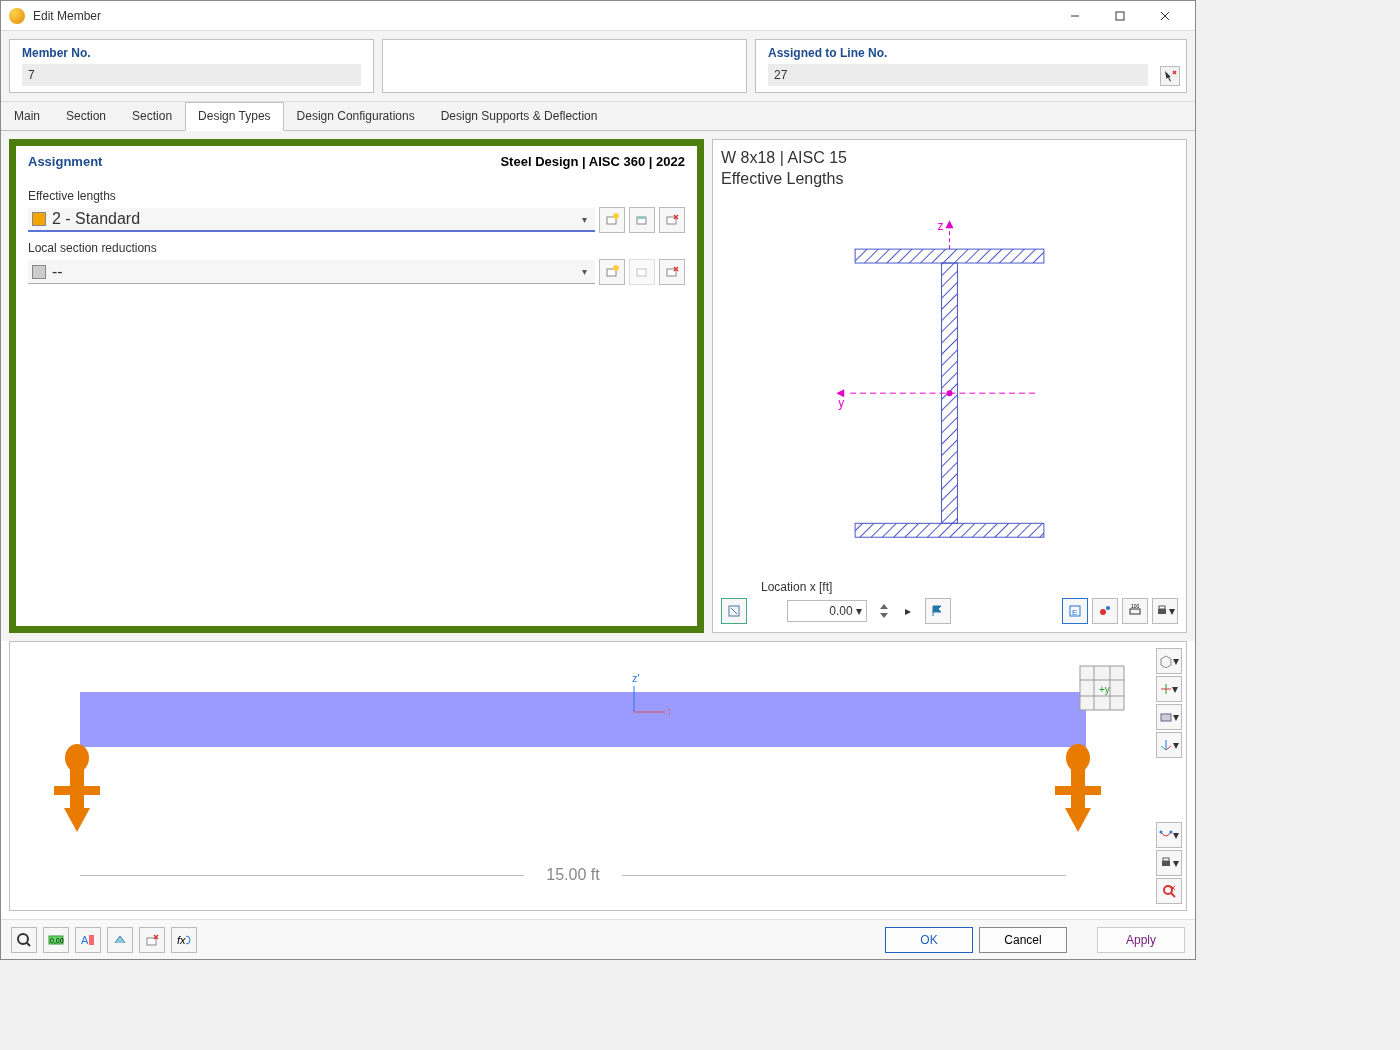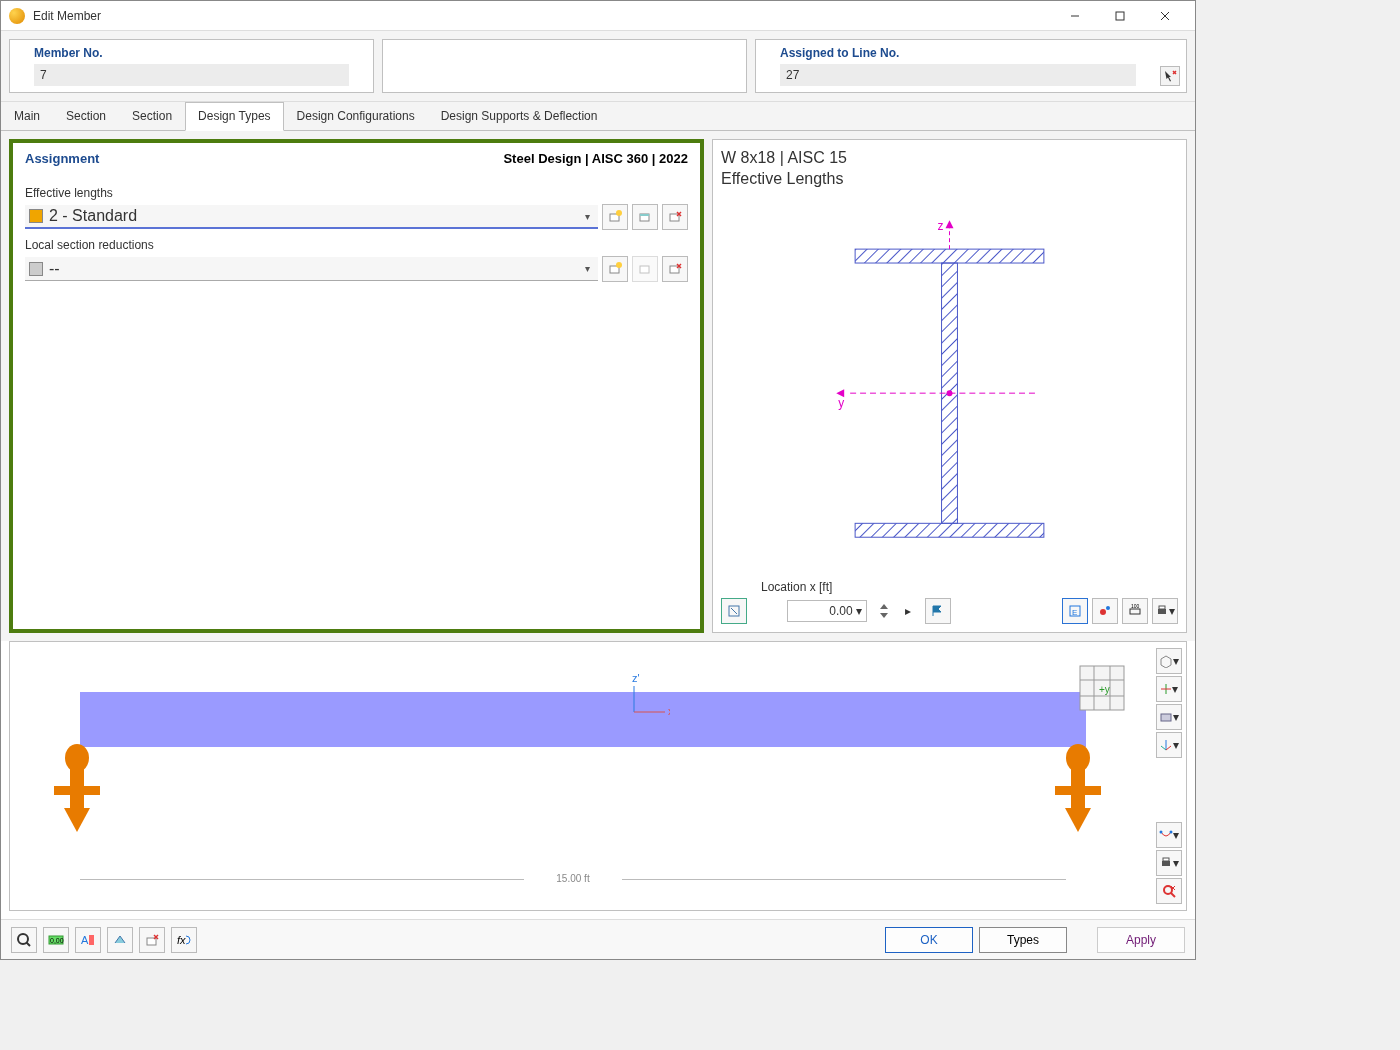--- a/index.html
+++ b/index.html
@@ -5,32 +5,32 @@
 * { box-sizing: border-box; margin: 0; padding: 0; font-family: "Segoe UI", Tahoma, sans-serif; }
 body { background: #f0f0f0; width: 1270px; height:960px; overflow:hidden; font-size: 12px; color:#333; }
 .window { width: 1196px; height: 960px; background:#fff; display:flex; flex-direction:column; border:1px solid #888; }
 .titlebar { height:30px; display:flex; align-items:center; padding:0 8px; border-bottom:1px solid #ddd; background:#fff; }
 .titlebar .app-icon { width:16px; height:16px; border-radius:50%; background:radial-gradient(circle at 30% 30%, #ffd34e, #e08a00); margin-right:8px; display:flex; align-items:center; justify-content:center; font-size:10px; color:#5c3; }
 .titlebar .title { font-size:12px; }
 .window-controls { margin-left:auto; display:flex; }
 .window-controls .ctrl { width:45px; height:30px; display:flex; align-items:center; justify-content:center; }
 .window-controls .ctrl svg { width:10px; height:10px; }
 .top-row { display:flex; gap:8px; padding:8px; background:#f4f4f4; border-bottom:1px solid #ddd; }
-.panel { border:1px solid #c0c0c0; background:#fff; padding:6px 24px; flex:1; }
+.panel { border:1px solid #c0c0c0; background:#fff; padding:6px 12px; flex:1; }
 .panel .plabel { font-weight:600; color:#1d4b8f; font-size:12px; margin-bottom:4px; }
 .panel .pval { background:#ececec; height:22px; line-height:22px; padding:0 6px; font-size:12px; }
 .panel.narrow { flex:0 0 365px; }
 .panel.mid { flex:0 0 365px; }
 .panel.assigned { flex:1; position:relative; }
 .assigned .pick-icon { position:absolute; right:6px; top:26px; width:20px; height:20px; border:1px solid #bbb; background:#f3f3f3; display:flex; align-items:center; justify-content:center; }
 .tabs-row { display:flex; border-bottom:1px solid #c0c0c0; background:#f4f4f4; }
 .tab { padding:6px 12px; font-size:12px; cursor:pointer; border:1px solid transparent; }
 .tab.active { background:#fff; border:1px solid #c0c0c0; border-bottom:1px solid #fff; margin-bottom:-1px; }
 .content { flex:1; display:flex; gap:8px; padding:8px; background:#f4f4f4; overflow:hidden; }
-.left-col { flex:1; background:#fff; border:4px solid #4d7c0f; padding:8px 12px; display:flex; flex-direction:column; }
+.left-col { flex:1; background:#fff; border:7px solid #4d7c0f; padding:8px 12px; display:flex; flex-direction:column; }
 .assign-header { display:flex; justify-content:space-between; align-items:center; margin-bottom:12px; }
 .assign-header .at { color:#1d4b8f; font-weight:600; font-size:13px; }
 .assign-header .std { color:#000000; font-weight:700; font-size:13px; }
 .field-label { font-size:12px; margin:8px 0 4px; }
 .combo-row { display:flex; align-items:center; gap:4px; }
 .combo { flex:1; height:24px; display:flex; align-items:center; padding:0 4px; background:#f6f6f6; position:relative; border-bottom:2px solid #5b73d6; }
 .combo.plain { border-bottom:1px solid #aaa; }
 .combo .swatch { width:14px; height:14px; background:#f0a500; border:1px solid #888; margin-right:6px; }
 .combo .swatch.gray { background:#ccc; }
 .combo .ctext { flex:1; font-size:16px; }
@@ -42,21 +42,21 @@
 .ibeam-view { flex:1; position:relative; }
 .loc-row { display:flex; align-items:center; gap:10px; margin-top:4px; }
 .loc-row .valbox { width:80px; height:22px; border:1px solid #bbb; display:flex; align-items:center; justify-content:flex-end; padding:0 4px; background:#fff; font-size:12px; }
 .tool-right { margin-left:auto; display:flex; gap:4px; }
 .bottom-view { height:270px; margin:0 8px 8px; border:1px solid #c0c0c0; background:#fff; position:relative; }
 .bottom-view .beam { position:absolute; left:70px; right:100px; top:50px; height:55px; background:#9a9aff; }
 .support { position:absolute; bottom:78px; width:55px; height:90px; }
 .support.left { left:40px; }
 .support.right { right:80px; }
 .side-tools { position:absolute; right:4px; top:6px; display:flex; flex-direction:column; gap:2px; }
-.member-dim { position:absolute; bottom:26px; left:70px; right:120px; text-align:center; font-size:10px; color:#888; }
+.member-dim { position:absolute; bottom:26px; left:70px; right:120px; text-align:center; font-size:16px; color:#888; }
 .member-dim::before,.member-dim::after { content:""; position:absolute; top:50%; width:45%; border-top:1px solid #bbb; }
 .member-dim::before { left:0; }
 .member-dim::after { right:0; }
 .footer { height:40px; display:flex; align-items:center; padding:0 10px; gap:6px; border-top:1px solid #ddd; background:#f8f8f8; }
 .footer .spacer { flex:1; }
 .btn { min-width:88px; height:26px; border:1px solid #888; background:#fdfdfd; font-size:12px; cursor:pointer; }
 .btn.primary { border:1px solid #1d62c4; color:#1d62c4; }
 .btn.disabled { color:#701a75; border-color:#ccc;margin-left:24px; }
 .axis-cube { position:absolute; right:58px; top:20px; }
 </style>
@@ -364,16 +364,16 @@
         </svg>
       </div>
    <div class="iconbtn">
         <svg width="16" height="14">
           <text x="1" y="11" font-size="11" font-style="italic">fx</text>
           <path d="M10 3 Q14 3 14 7 Q14 11 10 11" fill="none" stroke="#27d"></path>
         </svg>
       </div>
    <div class="spacer"></div>
    <button class="btn primary">OK</button>
-   <button class="btn">Types</button>
+   <button class="btn">Cancel</button>
    <button class="btn disabled">Apply</button>
  </div>
 </div>
 
 </body></html>

